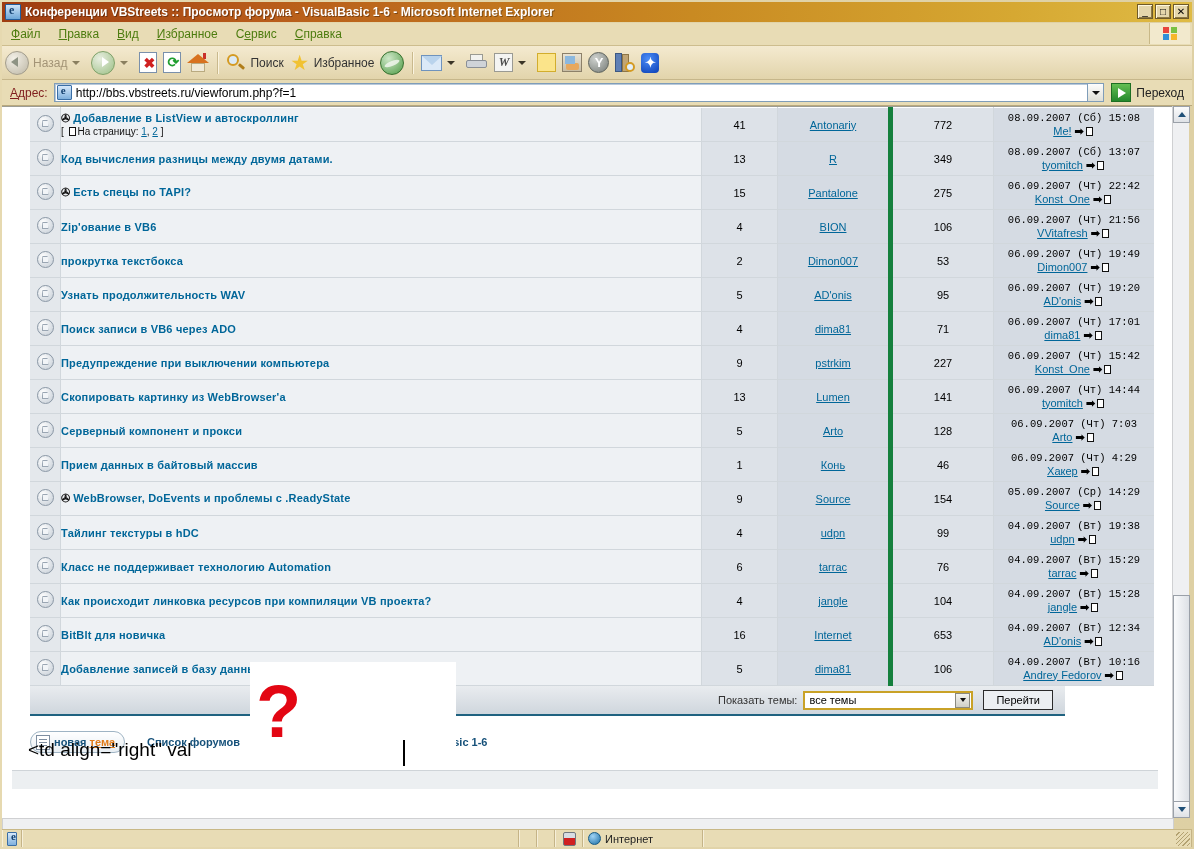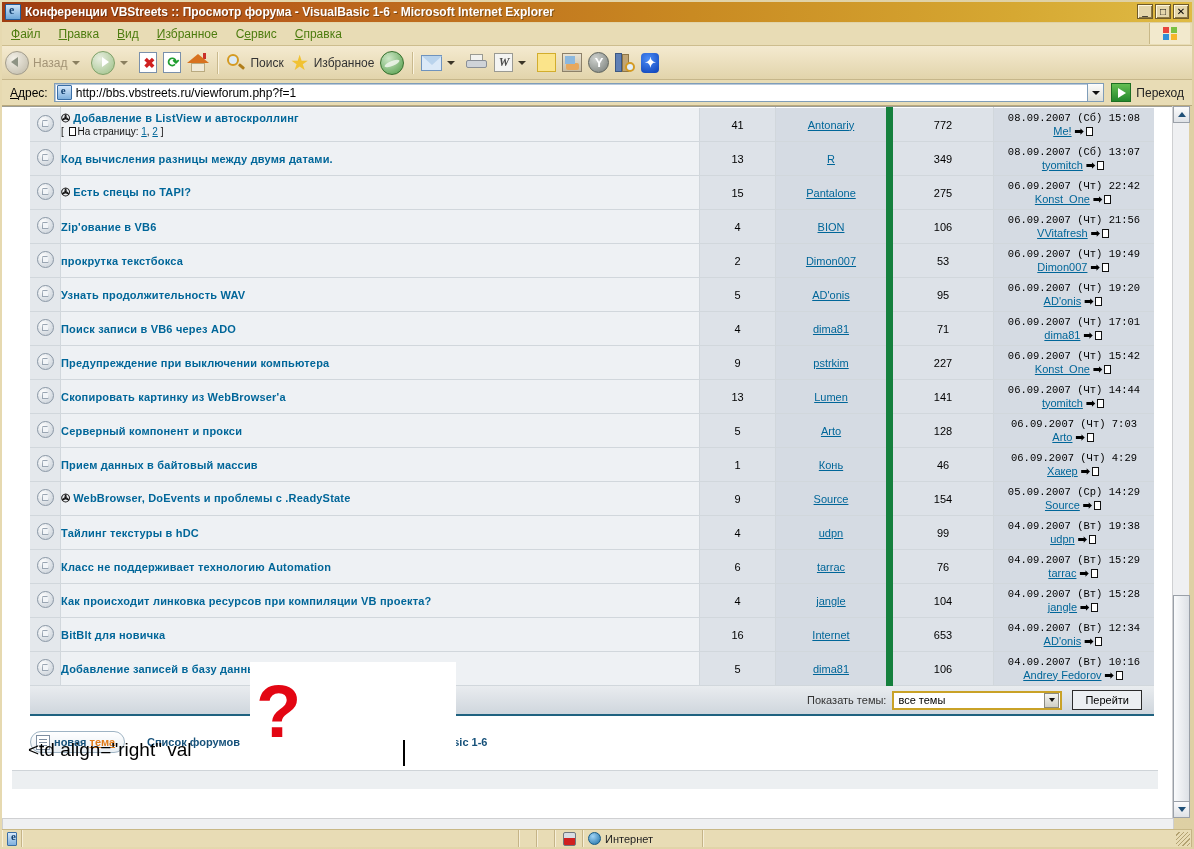--- a/index.html
+++ b/index.html
@@ -161,21 +161,21 @@
   .bookico .b3{position:absolute;right:0;bottom:0;width:10px;height:10px;border-radius:50%;border:2px solid #d49a22;background:#e3f0fb;box-sizing:border-box;}
   .btico{width:18px;height:20px;border-radius:4px;background:radial-gradient(circle at 40% 30%,#4b8df8,#0b3fb5);
          display:flex;align-items:center;justify-content:center;color:#fff;font:bold 13px "Liberation Sans",sans-serif;}
 
   
   .addrbar{
     position:absolute;left:2px;top:80px;width:1190px;height:25px;
     background:#e8dcb5;display:flex;align-items:center;
     border-bottom:1px solid #b9a97d;
   }
-  .addrlabel{font:12px "Liberation Sans",sans-serif;color:#000000;margin:0 6px 0 8px;}
+  .addrlabel{font:12px "Liberation Sans",sans-serif;color:#7f1d1d;margin:0 6px 0 8px;}
   .addrlabel u{text-decoration:underline;}
   .addrinput{
     flex:1;height:19px;background:#fff;border:1px solid #7f9db9;
     display:flex;align-items:center;box-sizing:border-box;
     box-shadow:inset 1px 1px 0 #b8c9da;
   }
   .addrinput .aic{
     width:15px;height:15px;margin:0 4px 0 2px;border:1px solid #3a6ea5;
     background:linear-gradient(#d6e8fa,#7fb0dd);position:relative;box-sizing:border-box;border-radius:1px;
   }
@@ -210,21 +210,21 @@
   table.topics td{
     border-top:1px solid #ffffff;border-bottom:1px solid #d1d7dc;
     font:11px "Liberation Sans",sans-serif;color:#000;
     padding:0;height:33px;vertical-align:middle;
   }
   td.c-icon{width:30px;background:#e4e8ec;text-align:center;border-right:1px solid #d1d7dc;}
   td.c-title{background:#eef1f4;padding-left:8px;}
   td.c-replies{width:75px;background:#dde2e8;text-align:center;
                border-left:1px solid #d1d7dc;border-right:1px solid #d1d7dc;
                font-family:"Liberation Mono",monospace;font-size:11px;}
-  td.c-author{width:110px;background:#d5dbe3;text-align:center;border-right:7px solid #15803d;}
+  td.c-author{width:110px;background:#d5dbe3;text-align:center;border-right:5px solid #15803d;}
   td.c-views{width:100px;background:#dde2e8;text-align:center;border-right:1px solid #d1d7dc;
              font-family:"Liberation Mono",monospace;font-size:11px;}
   td.c-last{width:160px;background:#d5dbe3;text-align:center;padding:2px 6px;}
 
   .folder{
     width:17px;height:17px;border-radius:50%;
     background:radial-gradient(circle at 35% 30%,#ffffff,#c2cbd4);
     border:1px solid #8b98a6;display:inline-block;position:relative;box-sizing:border-box;
   }
   .folder::after{
@@ -247,21 +247,21 @@
     display:inline-block;width:7px;height:9px;border:1px solid #111;background:#fff;
     vertical-align:-1px;margin:0 2px;box-sizing:border-box;
   }
   .ulink{color:#006699;text-decoration:underline;font:11px "Liberation Sans",sans-serif;}
   .dt{font-family:"Liberation Mono",monospace;font-size:10.5px;color:#000;white-space:nowrap;}
   .lastline2{white-space:nowrap;margin-top:1px;}
   .arrglyph{font:bold 11px "Liberation Sans",sans-serif;color:#000;margin-left:3px;}
 
   
   .tablefoot{
-    width:1124px;margin-left:18px;height:30px;
+    width:1035px;margin-left:18px;height:30px;
     background:linear-gradient(#e9ecef,#cfd6dd);
     border-bottom:2px solid #1f6280;
     display:flex;align-items:center;justify-content:flex-end;
     box-sizing:border-box;padding-right:12px;
   }
   .jumplabel{font:11px "Liberation Sans",sans-serif;color:#333;margin-right:6px;}
   .selectbox{
     width:170px;height:19px;background:#fff;border:2px solid #c9a227;
     display:flex;align-items:center;box-sizing:border-box;
     font:11px "Liberation Sans",sans-serif;color:#000;

